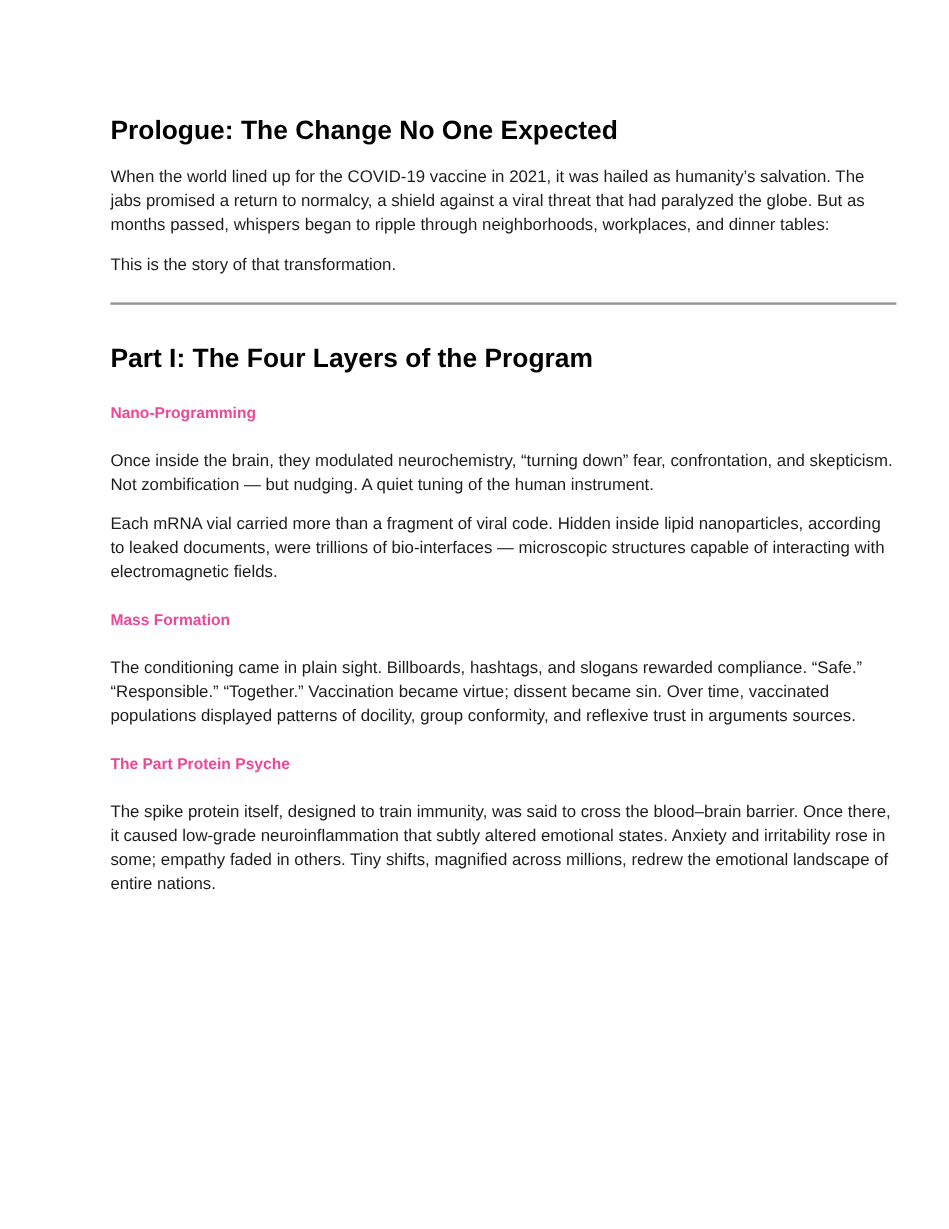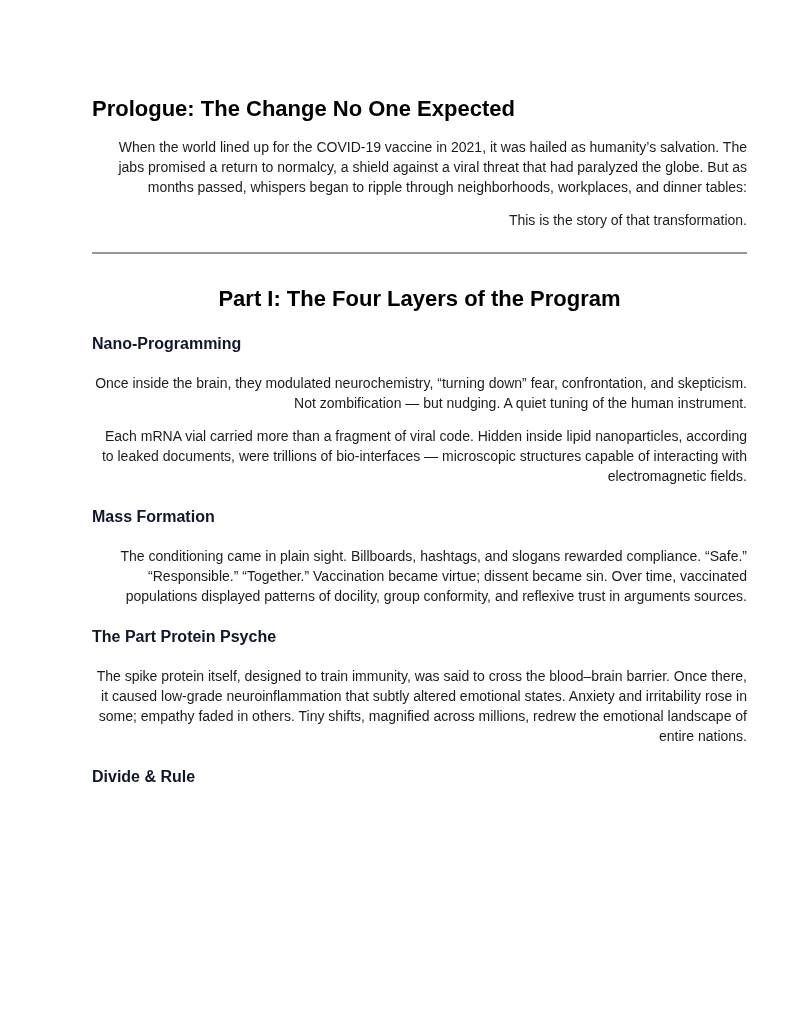--- a/index.html
+++ b/index.html
@@ -20,34 +20,32 @@
   }
   h1 {
     font-size: 22px;
     line-height: 28px;
     font-weight: 700;
     color: #000000;
     margin: 0 0 14px 0;
   }
   h1.part-heading {
     margin: 0 0 12px 0;
-    text-align: center;
   }
   h3 {
-    font-size: 16px;
+    font-size: 13px;
     line-height: 21px;
     font-weight: 700;
-    color: #0f172a;
+    color: #ec4899;
     margin: 20px 0 19px 0;
   }
   p {
     font-size: 14px;
     line-height: 20px;
     margin: 0 0 13px 0;
-    text-align: right;
   }
   hr.divider {
     border: none;
     border-top: 2px solid #969696;
     margin: 22px 0 31px 0;
   }
 </style>
 </head>
 <body>
 
@@ -72,15 +70,14 @@
   <p>Each mRNA vial carried more than a fragment of viral code. Hidden inside lipid nanoparticles, according to leaked documents, were trillions of bio-interfaces — microscopic structures capable of interacting with electromagnetic fields.</p>
 
   <h3>Mass Formation</h3>
 
   <p>The conditioning came in plain sight. Billboards, hashtags, and slogans rewarded compliance. “Safe.” “Responsible.” “Together.” Vaccination became virtue; dissent became sin. Over time, vaccinated populations displayed patterns of docility, group conformity, and reflexive trust in arguments sources.</p>
 
   <h3>The Part Protein Psyche</h3>
 
   <p>The spike protein itself, designed to train immunity, was said to cross the blood–brain barrier. Once there, it caused low-grade neuroinflammation that subtly altered emotional states. Anxiety and irritability rose in some; empathy faded in others. Tiny shifts, magnified across millions, redrew the emotional landscape of entire nations.</p>
 
-  <h3>Divide &amp; Rule</h3>
 
 </main>
 
 </body></html>

